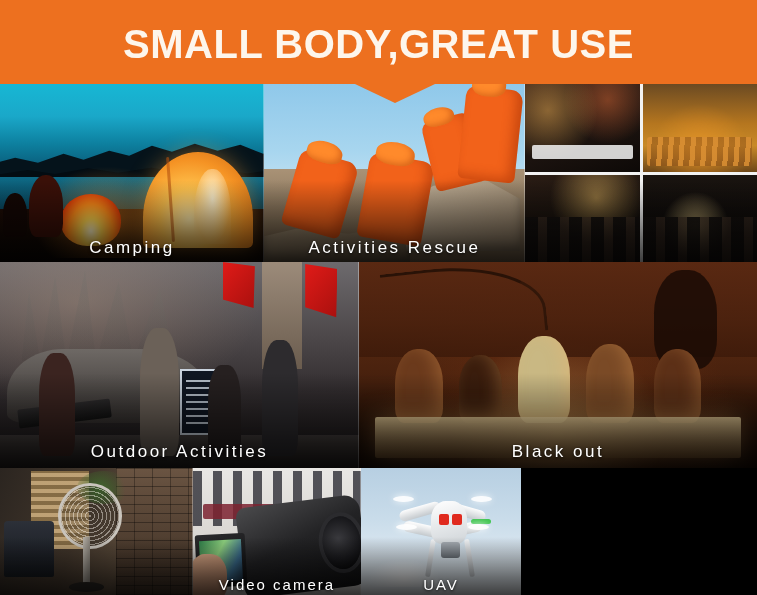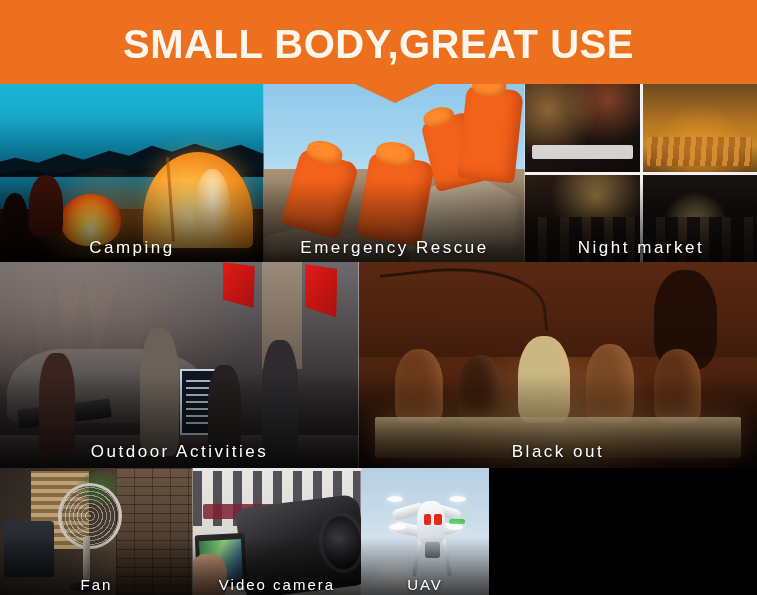--- a/index.html
+++ b/index.html
@@ -559,42 +559,41 @@
             <span class="helm"></span>
           </div>
         <div class="worker w3">
             <span class="helm"></span>
           </div>
         <div class="worker w4">
             <span class="helm"></span>
           </div>
       </div>
       <div class="scrim"></div>
-      <div class="caption">Emergency Rescue</div>
+      <div class="caption">Activities Rescue</div>
     </div>
 
     <div class="cell" style="width:232px">
       <div class="scene">
         <div class="nm-grid">
           <div class="nm-tile nm-a">
             <div class="nm-stall"></div>
           </div>
           <div class="nm-tile nm-b">
             <div class="nm-skew"></div>
           </div>
           <div class="nm-tile nm-c">
             <div class="nm-crowd"></div>
           </div>
           <div class="nm-tile nm-d">
             <div class="nm-crowd"></div>
           </div>
         </div>
       </div>
       <div class="scrim"></div>
-      <div class="caption">Night market</div>
     </div>
   </div>
 
   <div class="row row-2">
 
     <div class="cell" style="width:359px">
       <div class="scene">
         <div class="oa-bg"></div>
         <div class="oa-ship"></div>
         <div class="oa-pillar"></div>
@@ -641,40 +640,39 @@
         <div class="fan-blinds"></div>
         <div class="fan-plant"></div>
         <div class="fan-chair"></div>
         <div class="fan-body">
           <div class="fan-head"></div>
           <div class="fan-pole"></div>
           <div class="fan-base"></div>
         </div>
       </div>
       <div class="scrim"></div>
-      <div class="caption">Fan</div>
     </div>
 
     <div class="cell" style="width:168px">
       <div class="scene">
         <div class="vc-bg"></div>
         <div class="vc-crowd"></div>
         <div class="vc-table"></div>
         <div class="vc-cam">
           <div class="vc-lens"></div>
         </div>
         <div class="vc-screen"></div>
         <div class="vc-hand"></div>
       </div>
       <div class="scrim"></div>
       <div class="caption">Video camera</div>
     </div>
 
 
-    <div class="cell" style="width:128px">
+    <div class="cell" style="width:160px">
       <div class="scene">
         <div class="uav-bg"></div>
         <div class="uav-cloud"></div>
         <div class="uav-arm a1"></div>
         <div class="uav-arm a2"></div>
         <div class="uav-arm a3"></div>
         <div class="uav-arm a4"></div>
         <div class="uav-leg l1"></div>
         <div class="uav-leg l2"></div>
         <div class="uav-body"></div>

